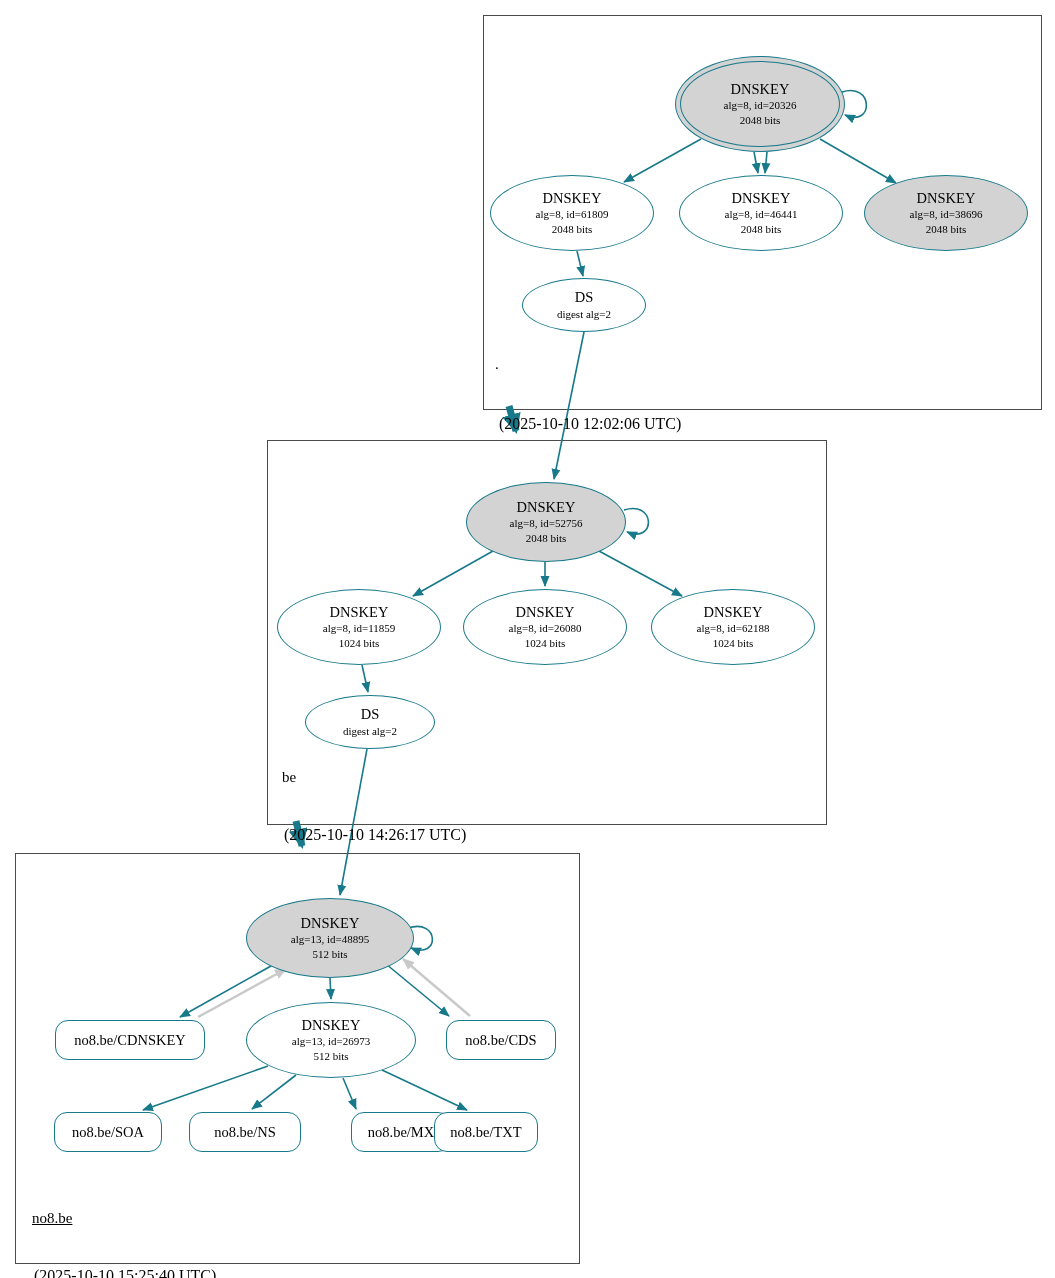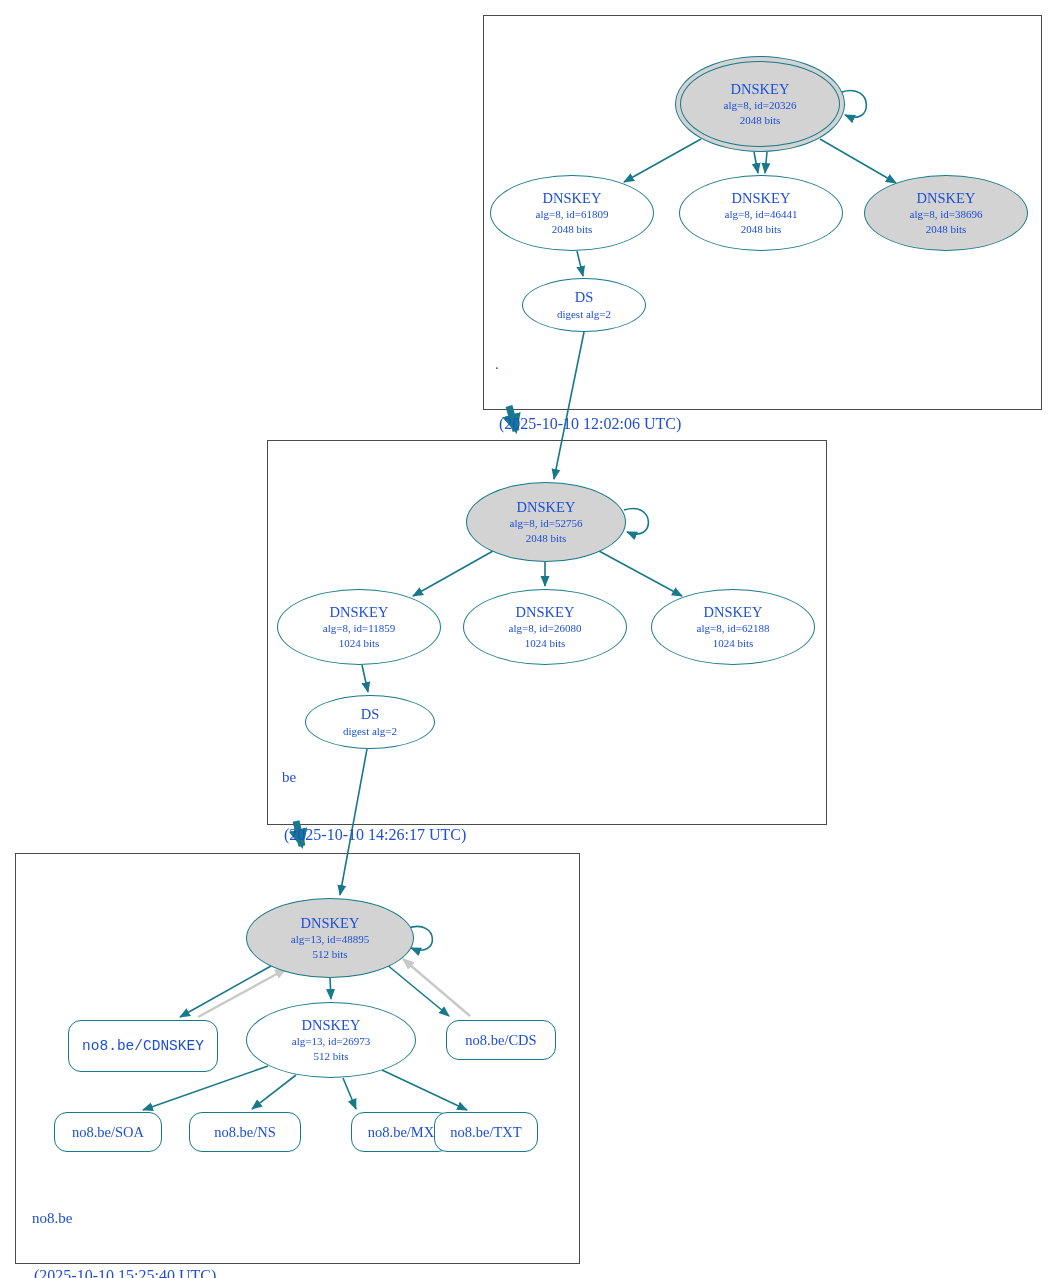--- a/index.html
+++ b/index.html
@@ -7,21 +7,21 @@
     --gray-fill:#d3d3d3;
     --gray-edge:#c9c9c9;
     --box-border:#4b4b4b;
   }
   html,body{margin:0;padding:0;background:#fff;}
   #canvas{
     position:relative;
     width:1055px;height:1278px;
     background:#fff;
     font-family:"Liberation Serif","DejaVu Serif",serif;
-    color:#1d4ed8;
+    color:#000000;
     overflow:hidden;
   }
   .zone{
     position:absolute;
     border:1px solid var(--box-border);
     background:transparent;
     z-index:1;
   }
   .edges{
     position:absolute;left:0;top:0;z-index:2;pointer-events:none;
@@ -176,21 +176,21 @@
     <div class="nsub">alg=13, id=48895</div>
     <div class="nsub">512 bits</div>
   </div>
 
   <div class="node ellipse" style="left:246px;top:1002px;width:170px;height:76px;">
     <div class="ntitle">DNSKEY</div>
     <div class="nsub">alg=13, id=26973</div>
     <div class="nsub">512 bits</div>
   </div>
 
-  <div class="node rrset" style="left:68px;top:1020px;width:150px;height:52px;font-family:Liberation Mono, monospace;">
+  <div class="node rrset" style="left:55px;top:1020px;width:150px;height:40px;">
     <div>no8.be/CDNSKEY</div>
   </div>
 
   <div class="node rrset" style="left:446px;top:1020px;width:110px;height:40px;">
     <div>no8.be/CDS</div>
   </div>
 
   <div class="node rrset" style="left:54px;top:1112px;width:108px;height:40px;">
     <div>no8.be/SOA</div>
   </div>
@@ -200,16 +200,16 @@
   </div>
 
   <div class="node rrset" style="left:311px;top:1112px;width:100px;height:40px;margin-left:40px;">
     <div>no8.be/MX</div>
   </div>
 
   <div class="node rrset" style="left:434px;top:1112px;width:104px;height:40px;">
     <div>no8.be/TXT</div>
   </div>
 
-  <div class="zone-label" style="left:32px;top:1210px;">no8.be</div>
+  <div class="zone-label" style="left:32px;top:1210px;text-decoration:underline;">no8.be</div>
   <div class="zone-ts" style="left:34px;top:1236px;">(2025-10-10 15:25:40 UTC)</div>
 
 </div>
 
 </body></html>

